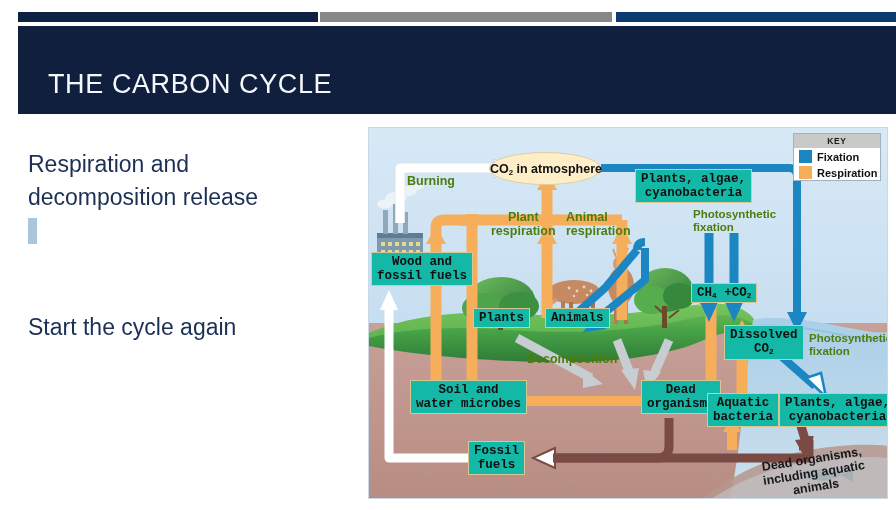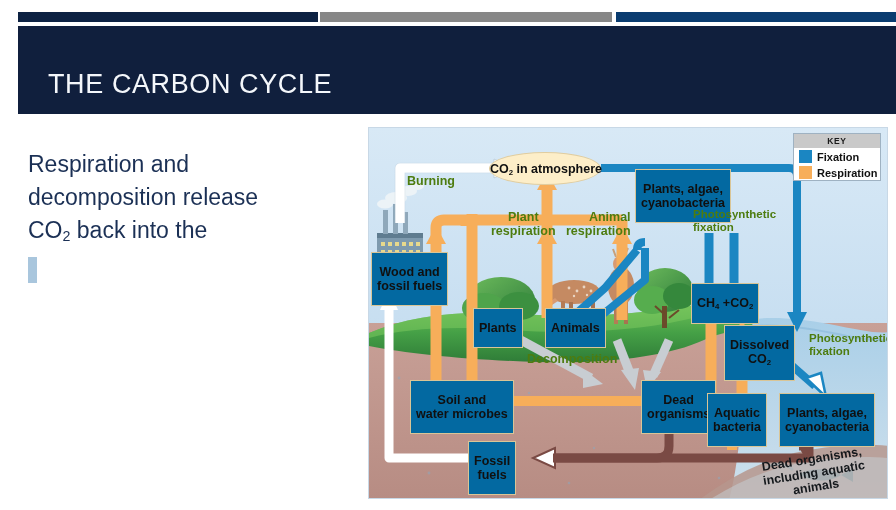--- a/index.html
+++ b/index.html
@@ -89,28 +89,28 @@
     display: flex; align-items: center;
     padding: 2px 4px 1px 5px;
     gap: 5px;
   }
   .key-sw { width: 13px; height: 13px; flex: 0 0 13px; }
   .key-lb { font-size: 11px; font-weight: bold; color: #111; }
 
   
   .node {
     position: absolute;
-    background: #0369a1;
+    background: #14b8a6;
     border: 1px solid #d9c596;
     color: #101010;
     font-weight: bold;
     text-align: center;
-    font-family: Liberation Sans, sans-serif;
+    font-family: Liberation Mono, monospace;
     line-height: 1.13;
-    padding: 12px 5px;
+    padding: 2px 5px;
     z-index: 30;
     white-space: nowrap;
   }
   .plain {
     position: absolute;
     color: #4d7c0f;
     font-weight: bold;
     font-family: "Liberation Sans", sans-serif;
     line-height: 1.12;
     z-index: 30;
@@ -150,23 +150,23 @@
   <div class="topbar" id="bar-blue"></div>
 
   <div id="title-band">
     <div id="page-title">THE CARBON CYCLE</div>
   </div>
 
   <div id="body-col">
     <div id="para-1">
       <div class="body-line">Respiration and</div>
       <div class="body-line">decomposition release</div>
-      <div class="body-line"><span>CO</span><sub>2</sub><span> back into the</span></div>
       <div class="body-line"><span class="sel-caret"></span></div>
     </div>
+    <div id="para-2" class="body-line">Start the cycle again</div>
   </div>
 
   <div id="diagram">
 
     <svg width="520" height="372" viewBox="0 0 520 372">
       <defs>
         <linearGradient id="skyGrad" x1="0" y1="0" x2="0" y2="1">
           <stop offset="0%" stop-color="#d8e9f6"></stop>
           <stop offset="60%" stop-color="#c5ddf0"></stop>
           <stop offset="100%" stop-color="#bcd7ec"></stop>
@@ -421,21 +421,21 @@
       <span>CO</span><sub>2</sub><span> in atmosphere</span>
     </div>
 
     <div class="plain" style="left:38px; top:46px; font-size:12.5px;">Burning</div>
 
     <div class="plain" style="left:122px; top:82px; font-size:12.5px; text-align:center;">
       <span>Plant</span><br>
       <span>respiration</span>
     </div>
 
-    <div class="plain" style="left:197px; top:82px; font-size:12.5px; text-align:right;">
+    <div class="plain" style="left:197px; top:82px; font-size:12.5px; text-align:left;">
       <span>Animal</span><br>
       <span>respiration</span>
     </div>
 
     <div class="node" style="left:266px; top:41px; font-size:12.5px;">
       <span>Plants, algae,</span><br>
       <span>cyanobacteria</span>
     </div>
 
     <div class="plain" style="left:324px; top:80px; font-size:11.5px;">

